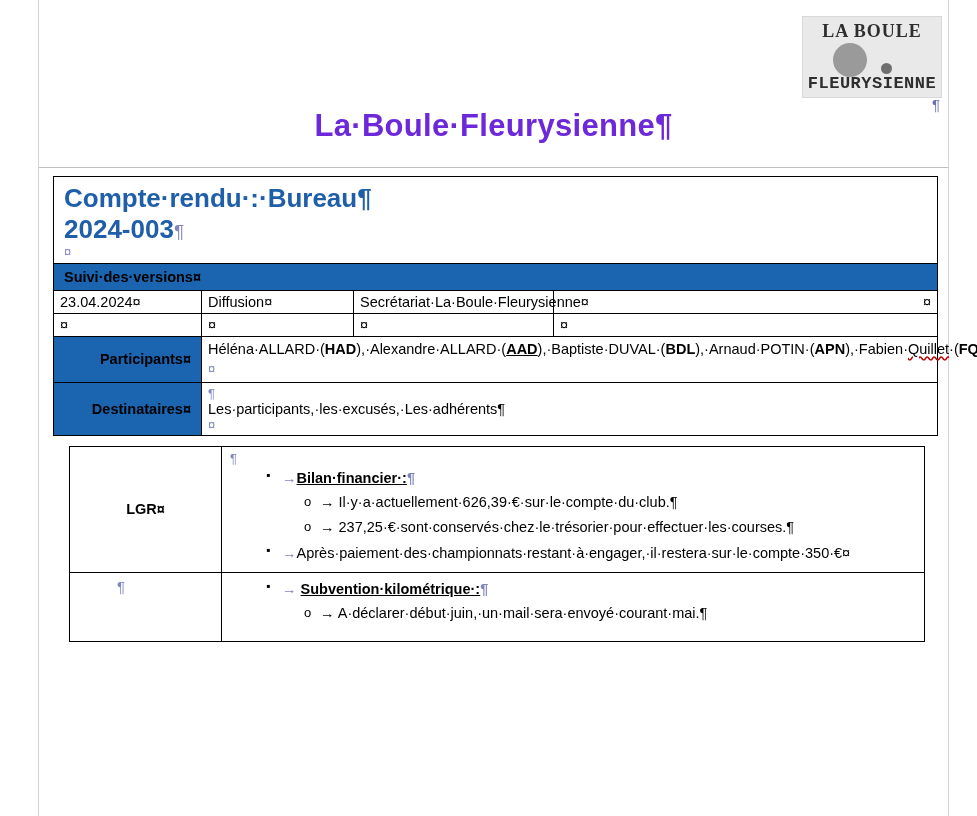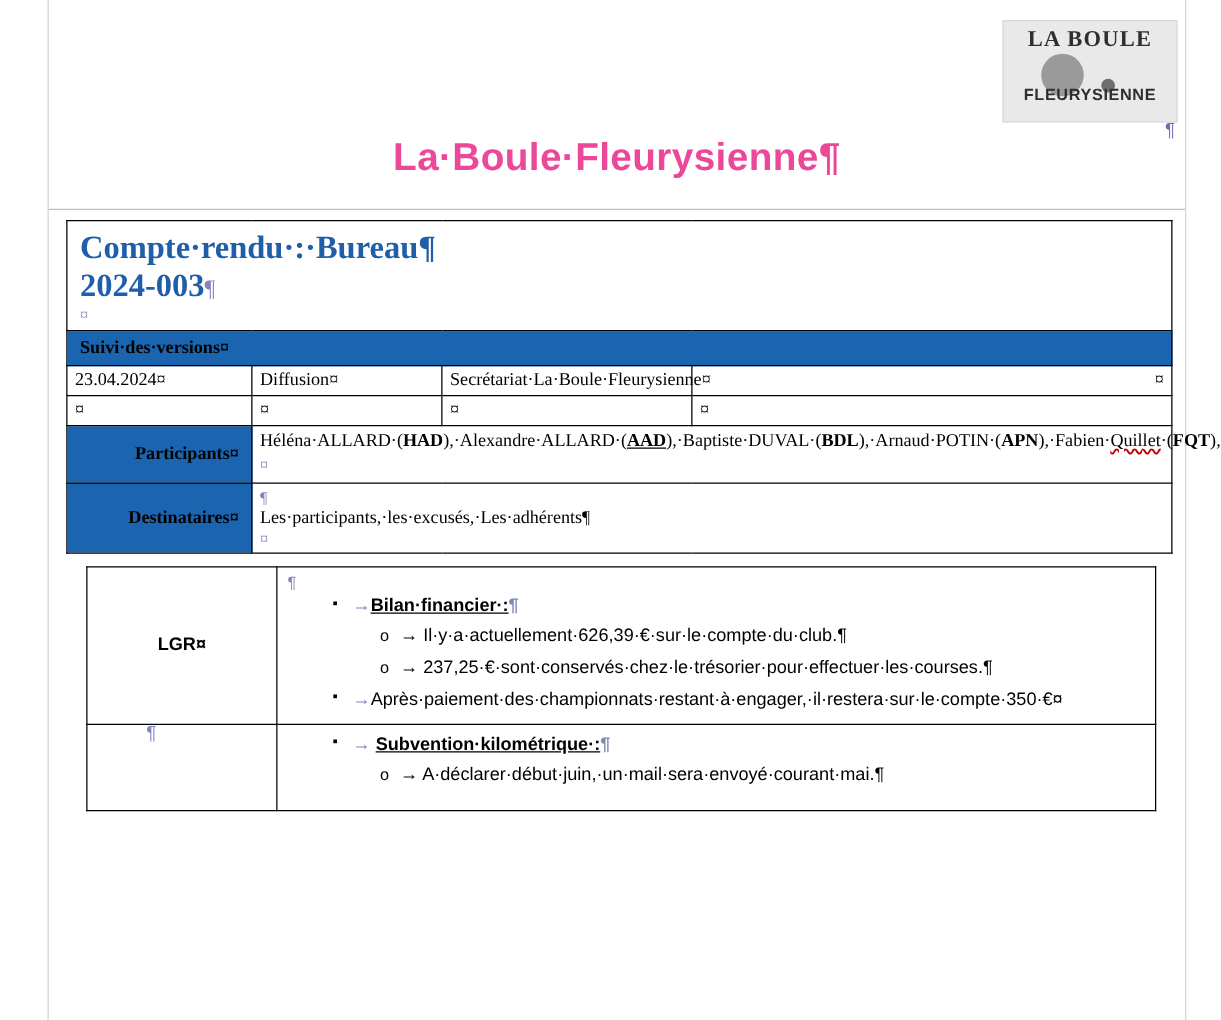--- a/index.html
+++ b/index.html
@@ -83,61 +83,60 @@
     top: 46px;
     width: 11px;
     height: 11px;
     border-radius: 50%;
     background: #6f6f6f;
   }
   .logo-bottom {
     position: absolute;
     left: 0;
     right: 0;
-    bottom: 14px;
-    font-family: Liberation Sans, sans-serif;
-    font-weight: bold;
-    font-size: 13px;
+    bottom: 4px;
+    font-family: Liberation Mono, monospace;
+    font-weight: bold;
+    font-size: 17px;
     letter-spacing: 0.5px;
     color: #2e2e2e;
     text-align: center;
   }
   .logo-pilcrow {
     position: absolute;
     right: -12px;
     bottom: -10px;
     color: #6a6fb5;
     font-size: 15px;
   }
   .doc-title {
     position: absolute;
     left: 0;
     right: 0;
     top: 108px;
     text-align: center;
     font-size: 31px;
     font-weight: bold;
-    color: #ec4899;
+    color: #6d28d9;
     letter-spacing: 0.3px;
   }
   
   .main-table {
     margin-top: 8px;
     margin-left: 14px;
     width: 884px;
     border-collapse: collapse;
     table-layout: fixed;
   }
   .main-table td {
     border: 1px solid #000000;
     vertical-align: top;
     padding: 3px 6px;
     font-size: 14.5px;
     color: #000000;
-    font-family: Liberation Serif, serif;
   }
   .title-cell {
     border: 1px solid #000 !important;
     padding: 6px 10px 4px 10px !important;
   }
   .cr-title {
     font-size: 26px;
     font-weight: bold;
     color: #1f5fa9;
     line-height: 1.18;

